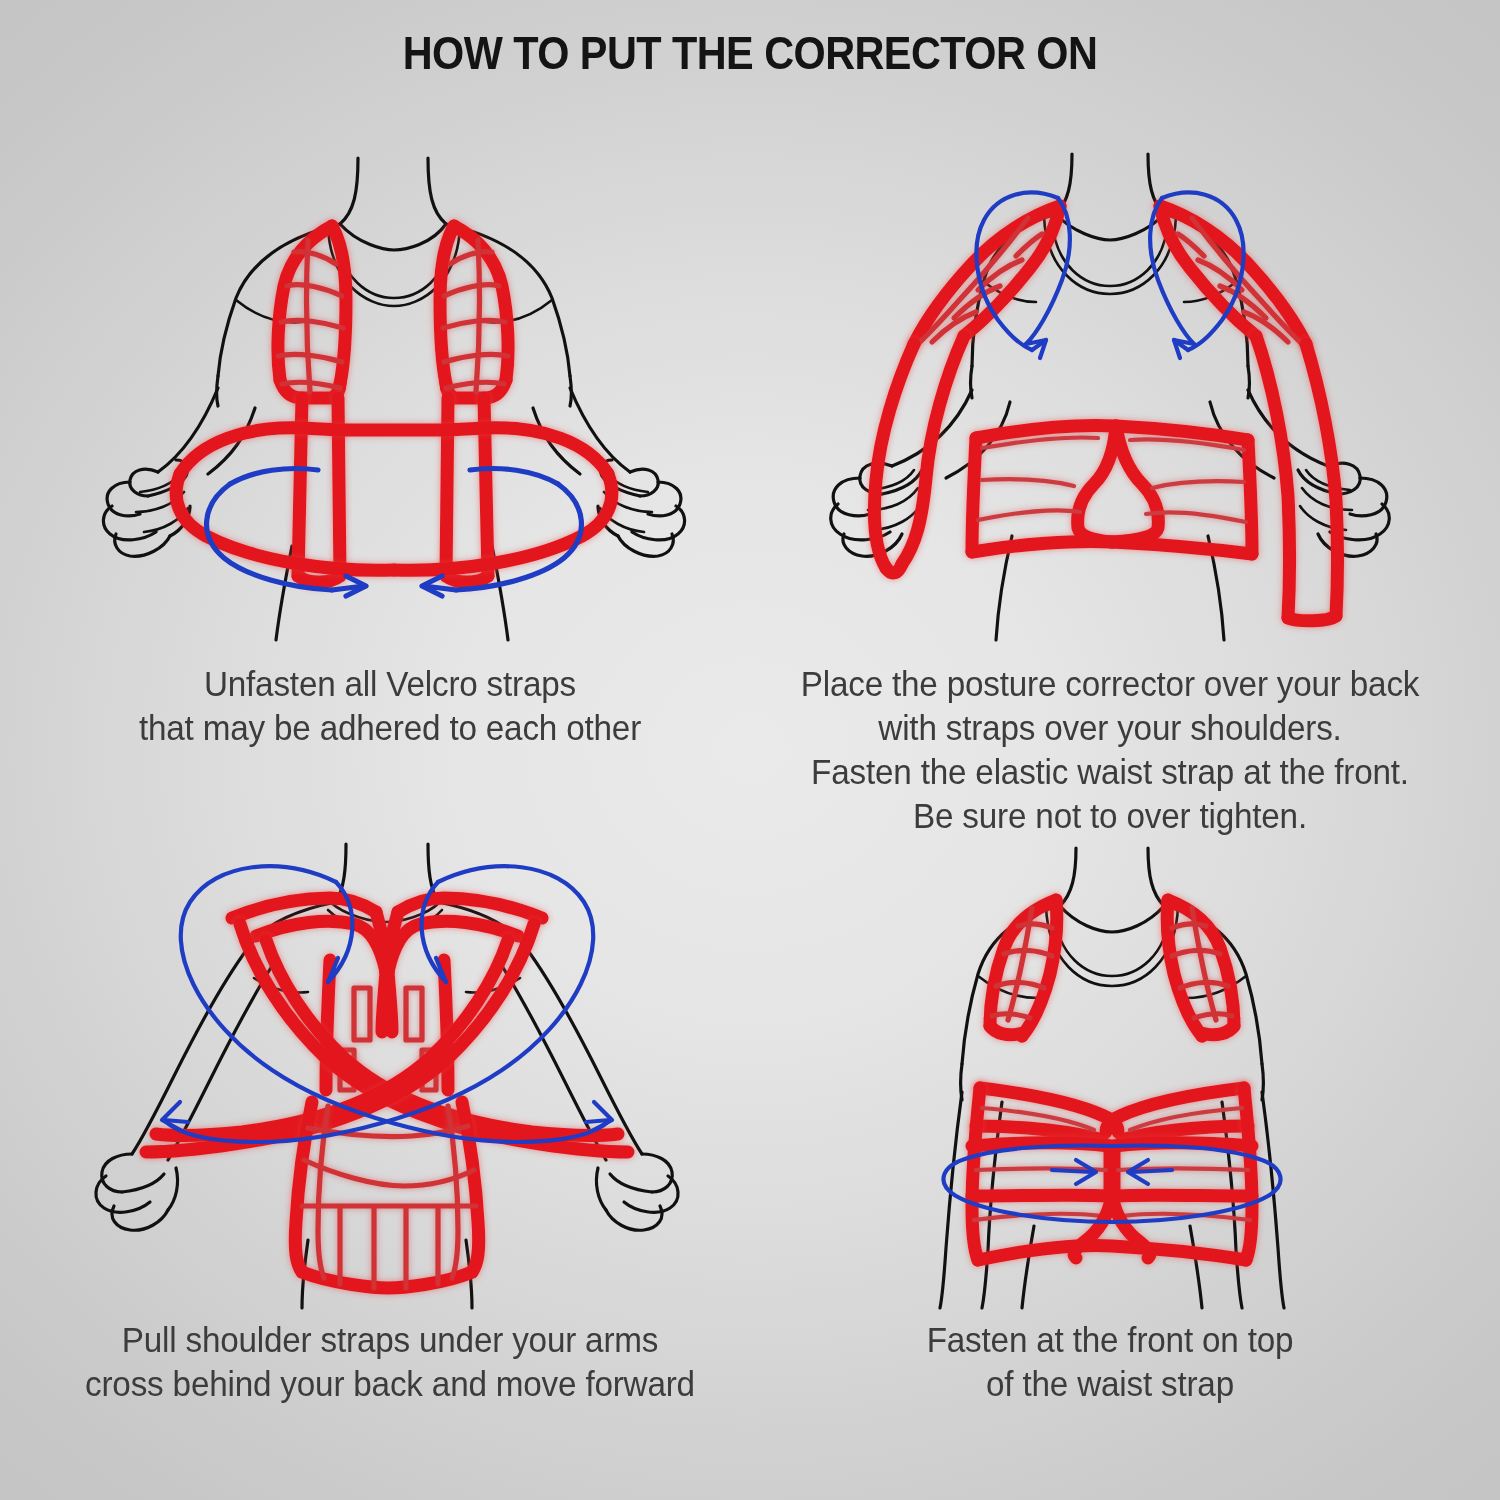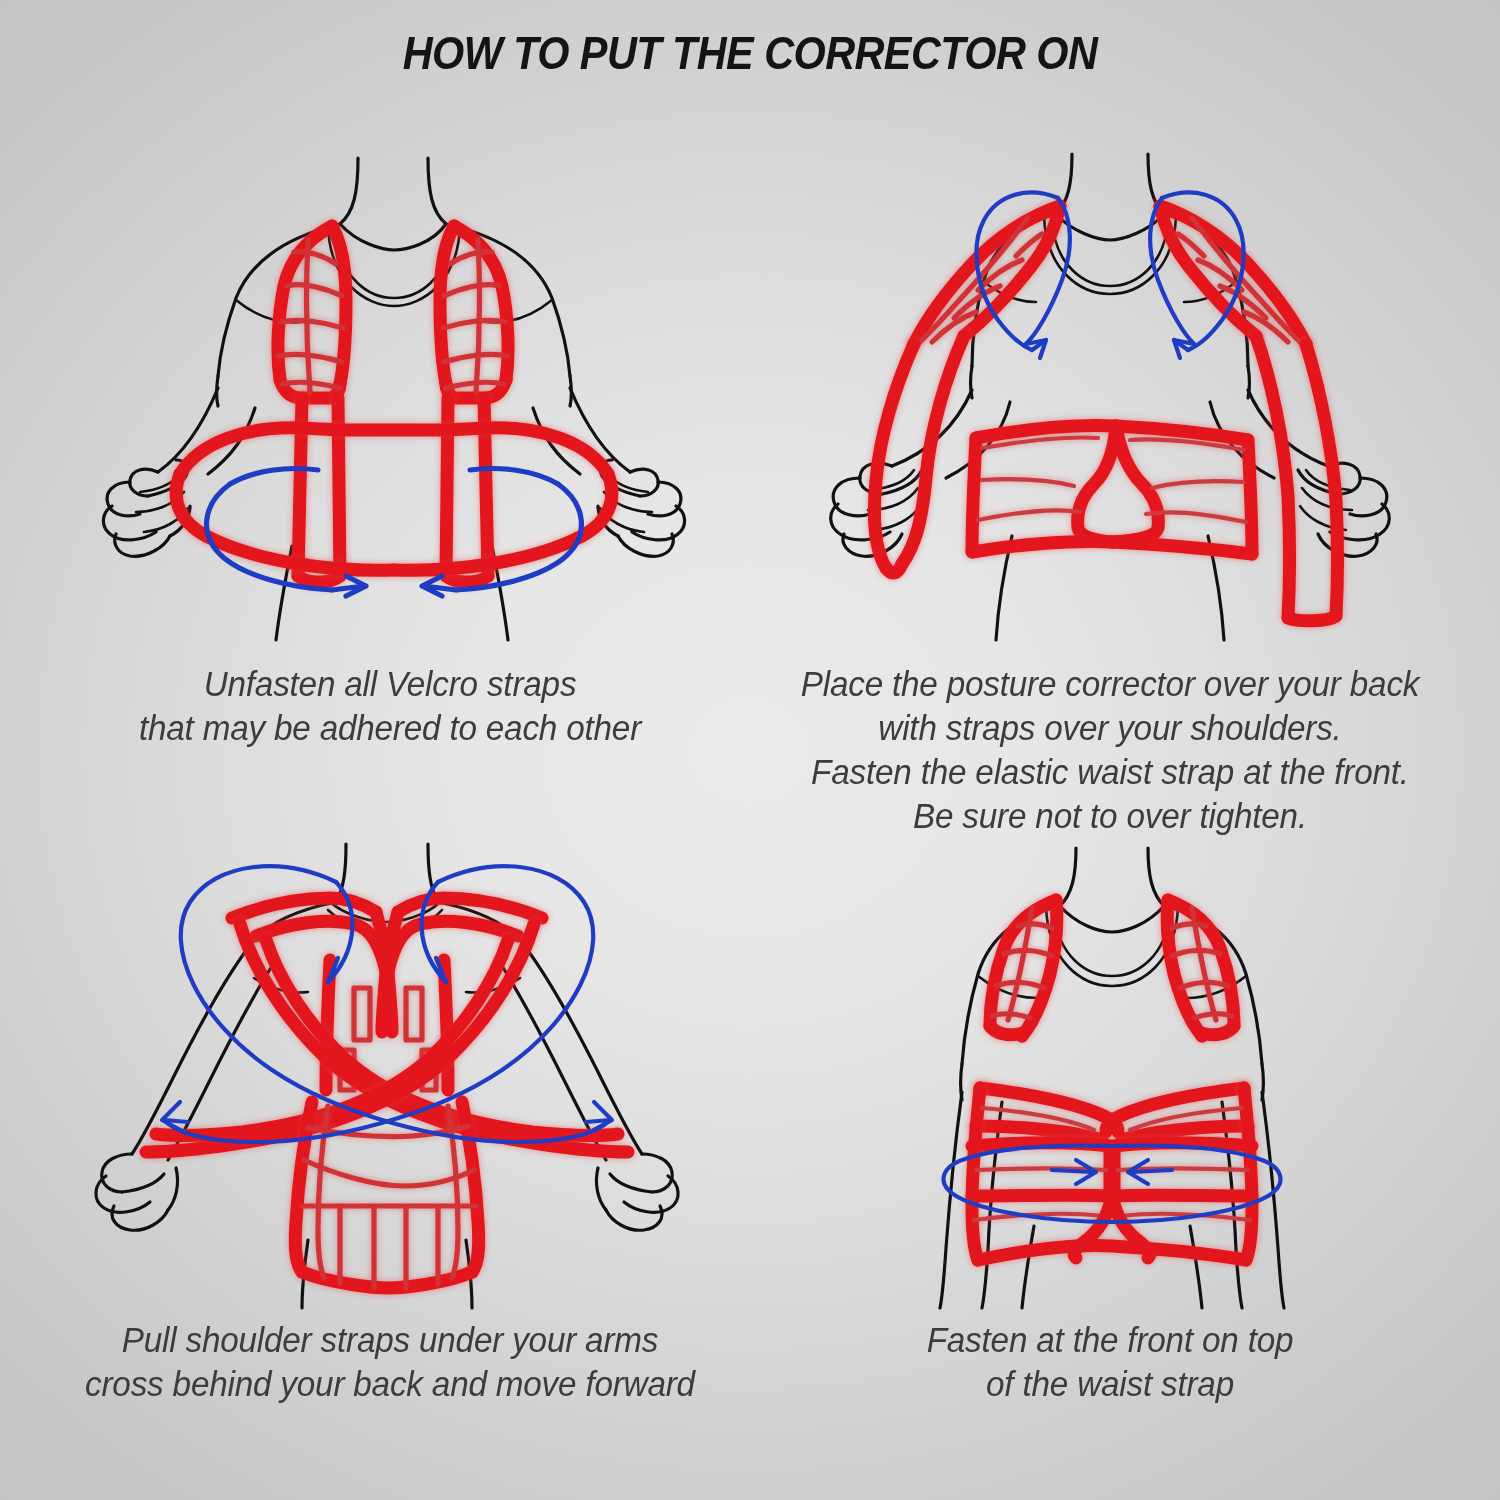--- a/index.html
+++ b/index.html
@@ -14,21 +14,20 @@
     height: 1500px;
     overflow: hidden;
     background: radial-gradient(ellipse 78% 70% at 50% 50%,
                 #eaeaea 0%,
                 #e6e6e6 24%,
                 #dcdcdc 46%,
                 #d0d0d0 68%,
                 #c7c7c7 86%,
                 #c4c4c4 100%);
     font-family: "Liberation Sans", "DejaVu Sans", sans-serif;
-    font-style: italic;
   }
 
   
   #title {
     position: absolute;
     top: 26px;
     left: 0;
     width: 1500px;
     text-align: center;
     font-family: "Liberation Sans", "DejaVu Sans", sans-serif;

